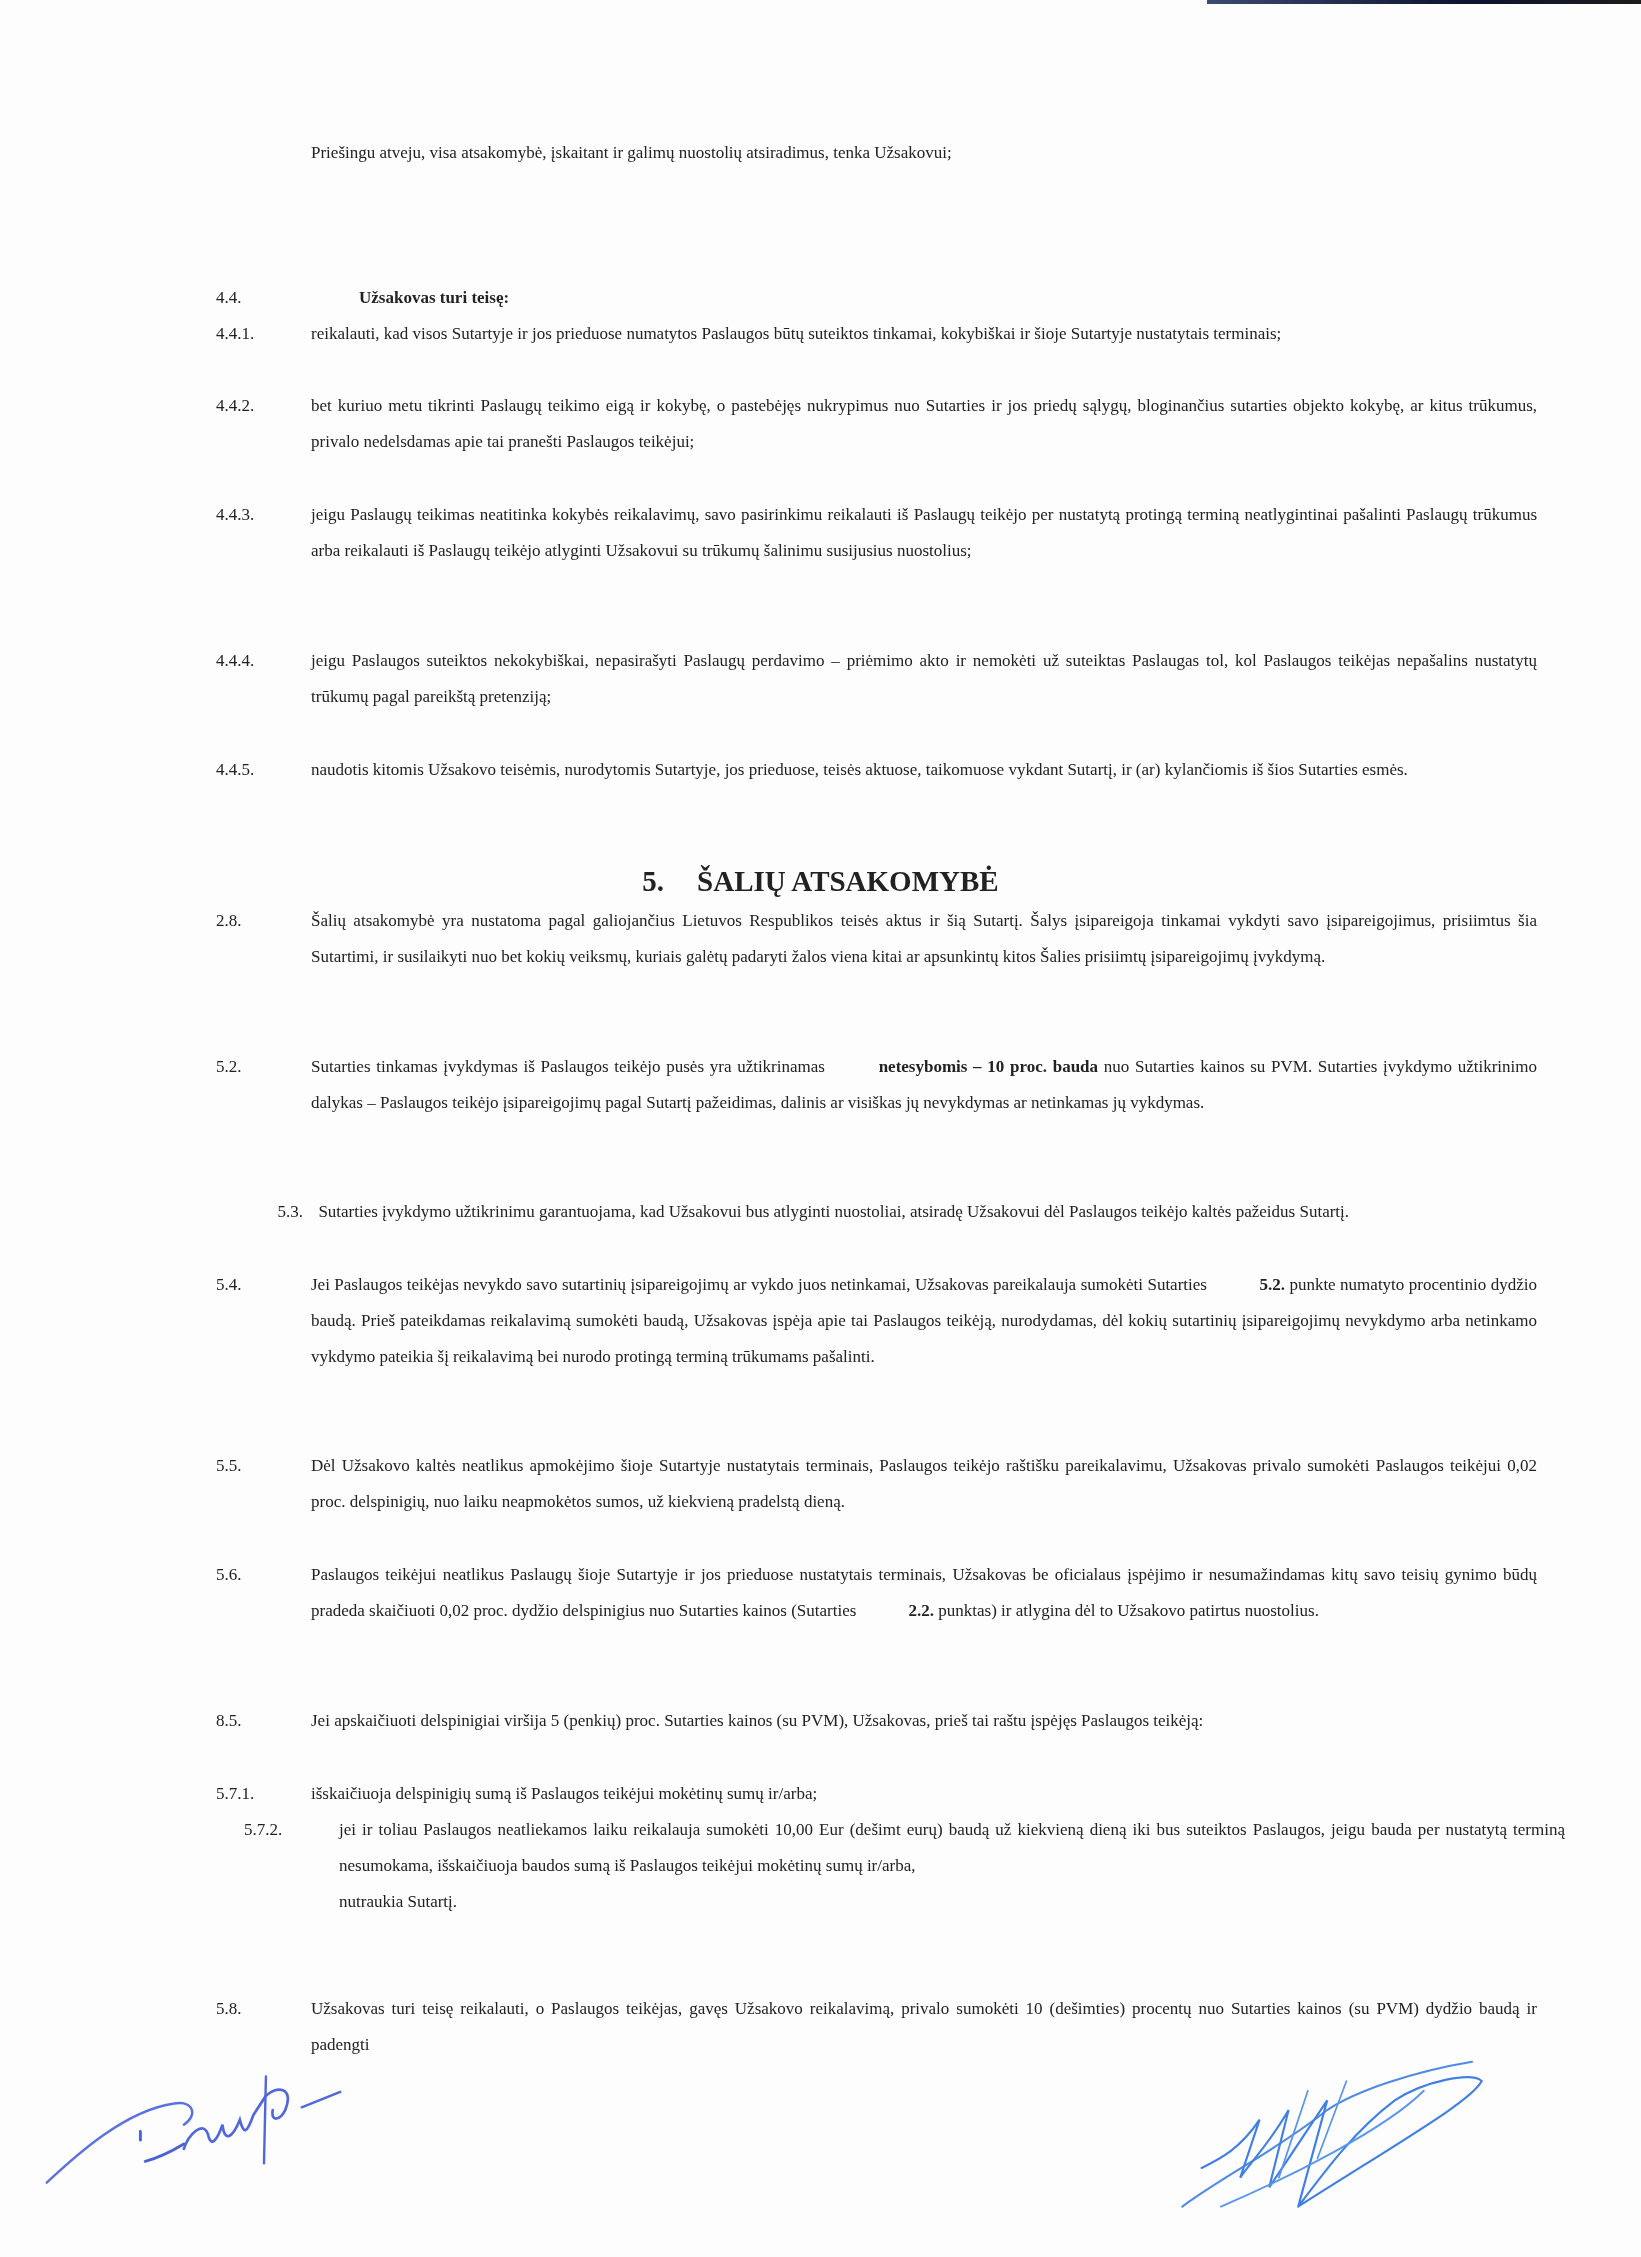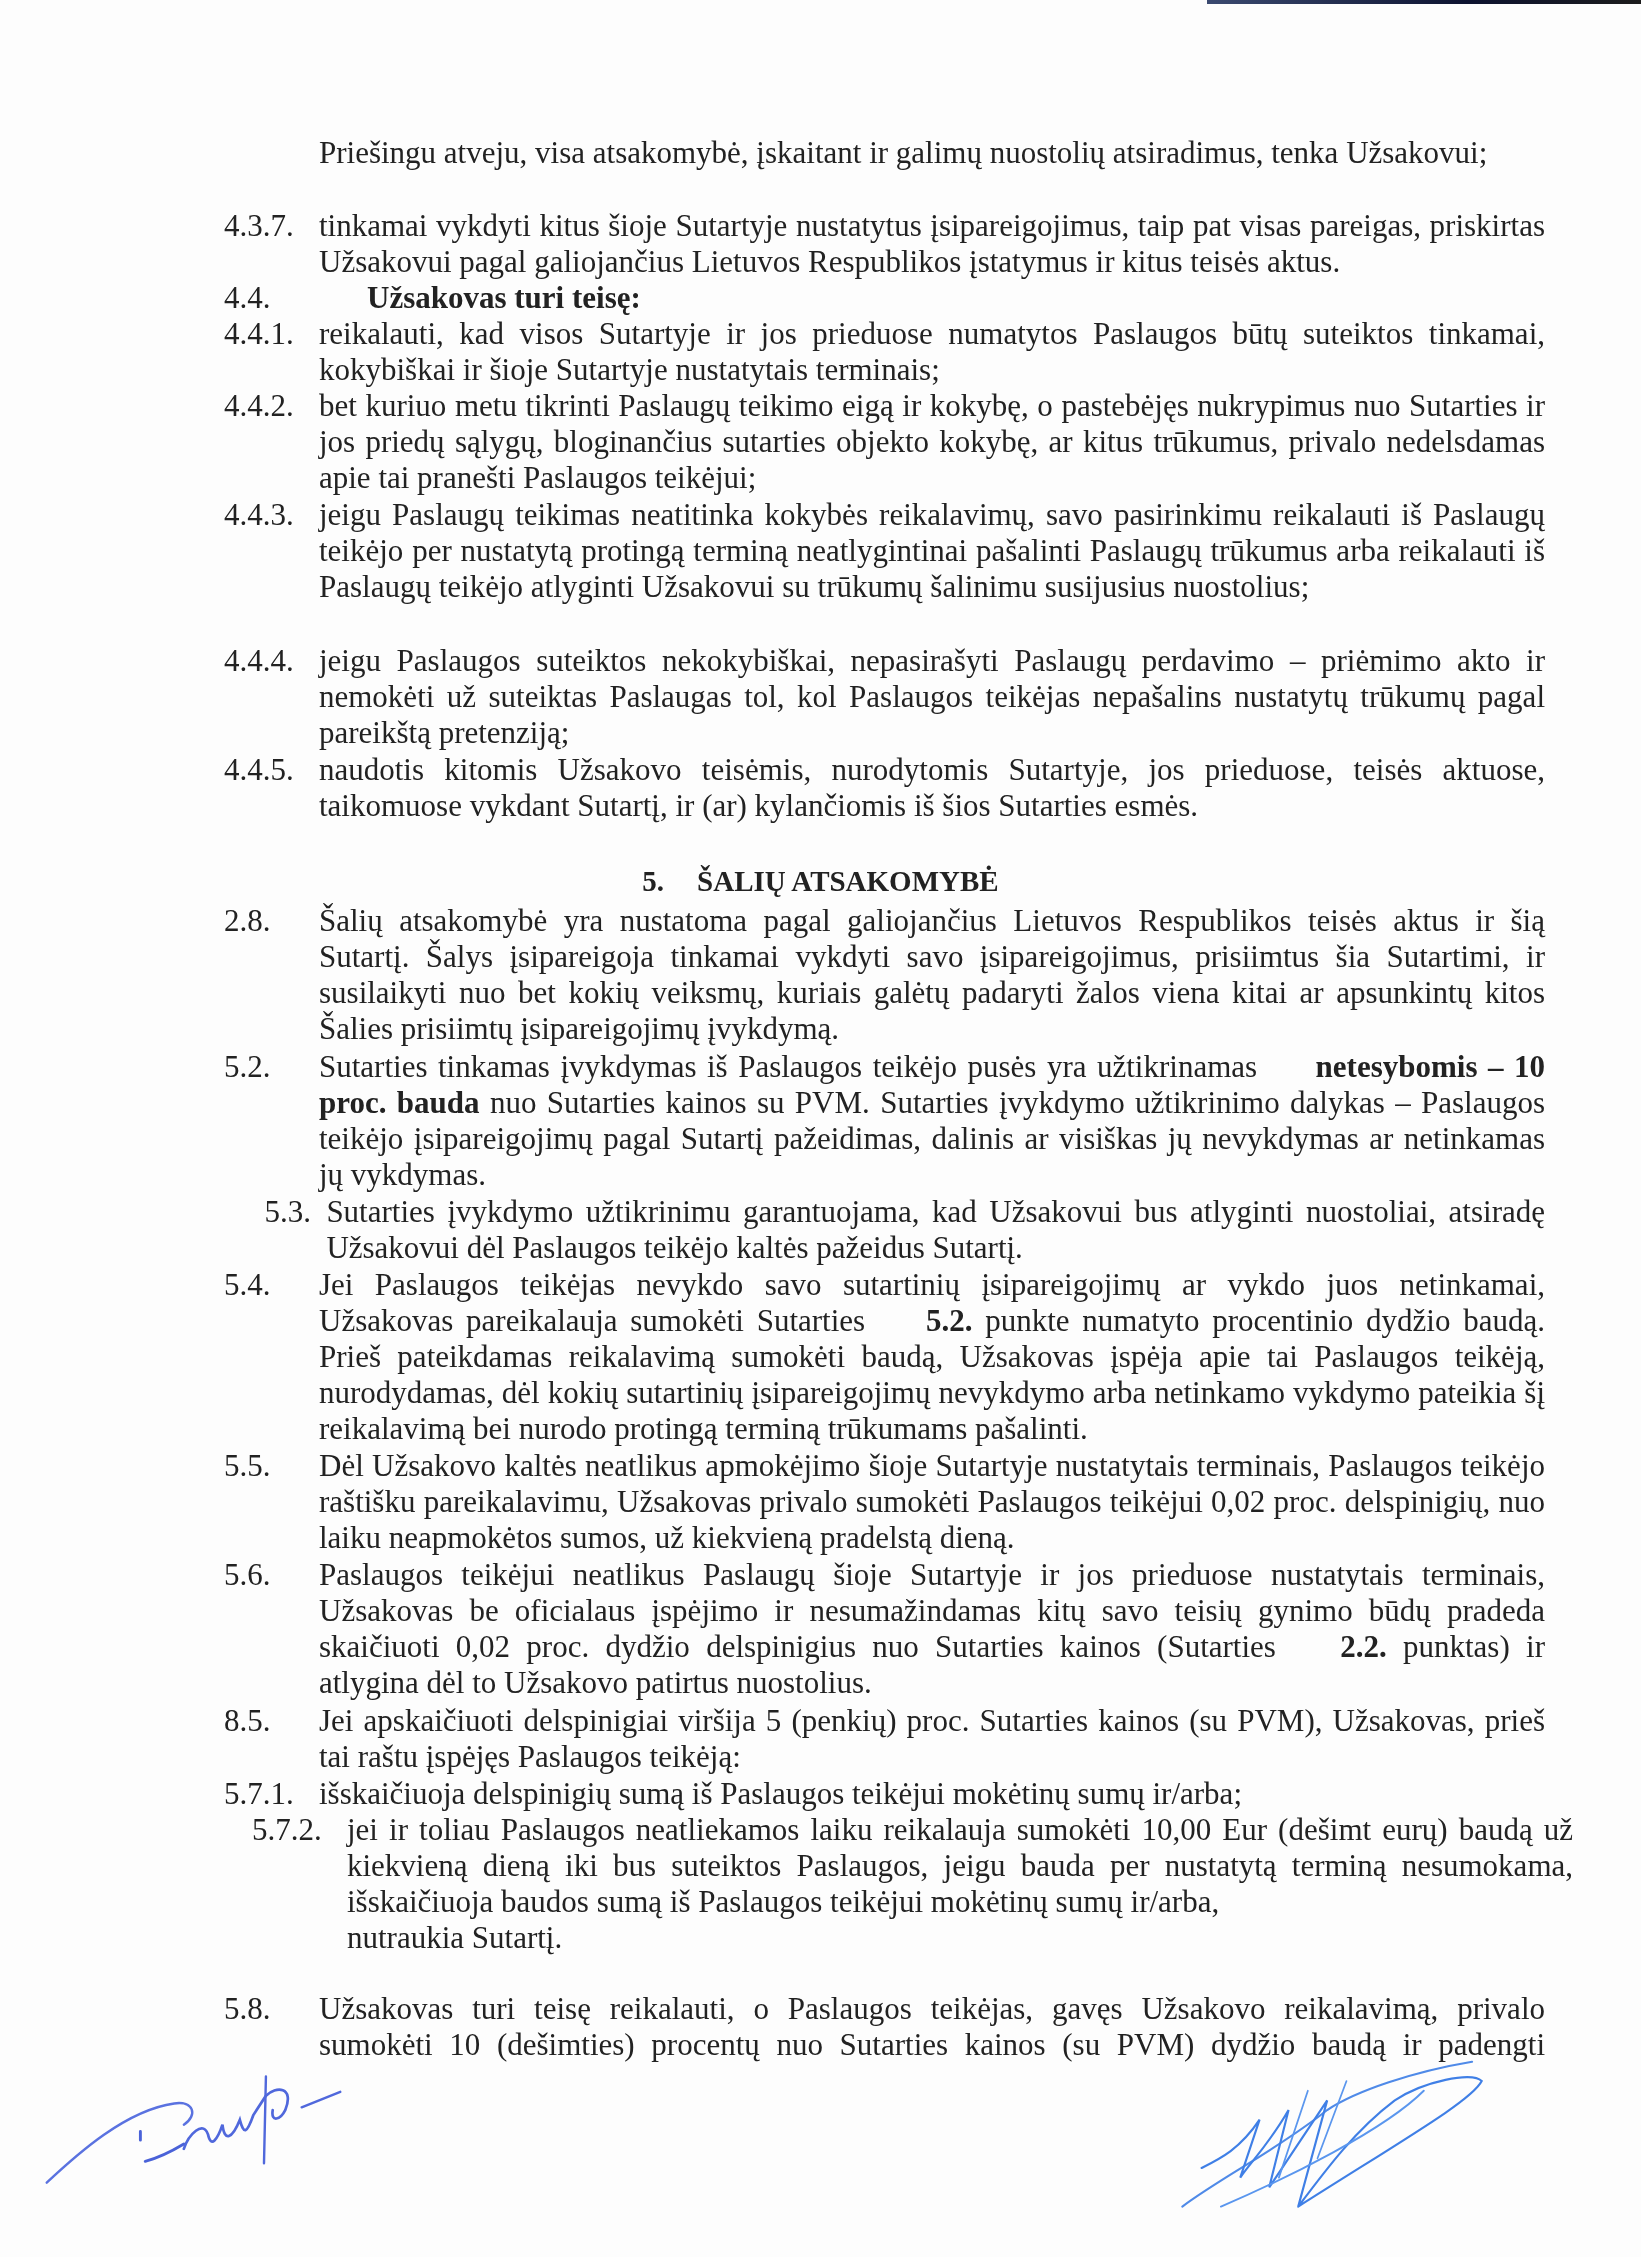--- a/index.html
+++ b/index.html
@@ -6,22 +6,22 @@
   body {
     width: 1641px; height: 2257px; background: #fdfdfd; position: relative; overflow: hidden;
     font-family: "Liberation Serif", "DejaVu Serif", serif; color: #222;
   }
   .scan-edge {
     position: absolute; top: 0; left: 1207px; width: 434px; height: 3.9px;
     background: linear-gradient(90deg, #3b4a70 0%, #0d1330 60%, #1c1c1c 100%);
   }
   .page { position: absolute; left: 0; top: 0; width: 1641px; height: 2257px; }
   .para {
-    position: absolute; left: 224px; width: 1321px;
-    font-size: 31px; line-height: 36px;
+    position: absolute; left: 216px; width: 1321px;
+    font-size: 17px; line-height: 36px;
   }
   .row { display: flex; }
   .num { width: 95px; flex: none; }
   .num.indent { text-align: right; padding-right: 7.7px; width: 87px; }
   .txt { flex: 1; text-align: justify; text-align-last: left; }
   .heading {
     position: absolute; left: 0; width: 1641px; text-align: center;
     font-size: 29px; font-weight: bold; top: 865px;
   }
   .heading span.n { margin-right: 33px; }
@@ -35,26 +35,20 @@
 
 <div class="page">
 
   <div class="para" style="top:135px;">
     <div class="row">
       <span class="num"></span>
       <span class="txt">Priešingu atveju, visa atsakomybė, įskaitant ir galimų nuostolių atsiradimus, tenka Užsakovui;</span>
     </div>
   </div>
 
-  <div class="para" style="top:208px;">
-    <div class="row">
-      <span class="num">4.3.7.</span>
-      <span class="txt">tinkamai vykdyti kitus šioje Sutartyje nustatytus įsipareigojimus, taip pat visas pareigas, priskirtas Užsakovui pagal galiojančius Lietuvos Respublikos įstatymus ir kitus teisės aktus.</span>
-    </div>
-  </div>
 
   <div class="para" style="top:280px;">
     <div class="row">
       <span class="num">4.4.</span>
       <b class="txt">Užsakovas turi teisę:</b>
     </div>
   </div>
 
   <div class="para" style="top:316px;">
     <div class="row">

